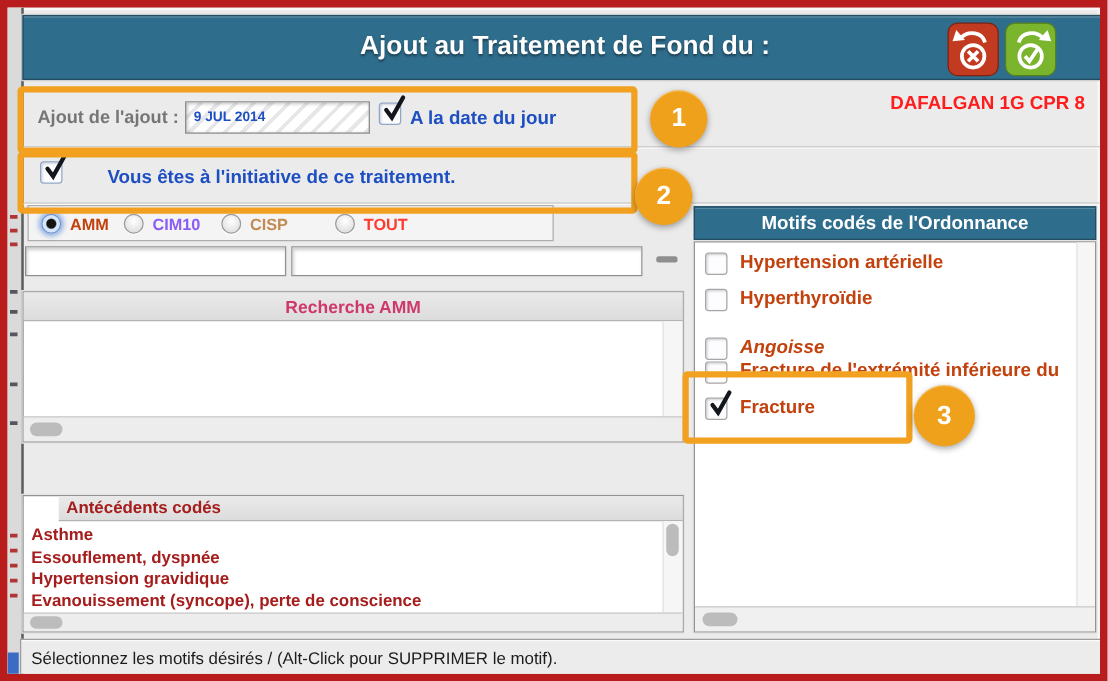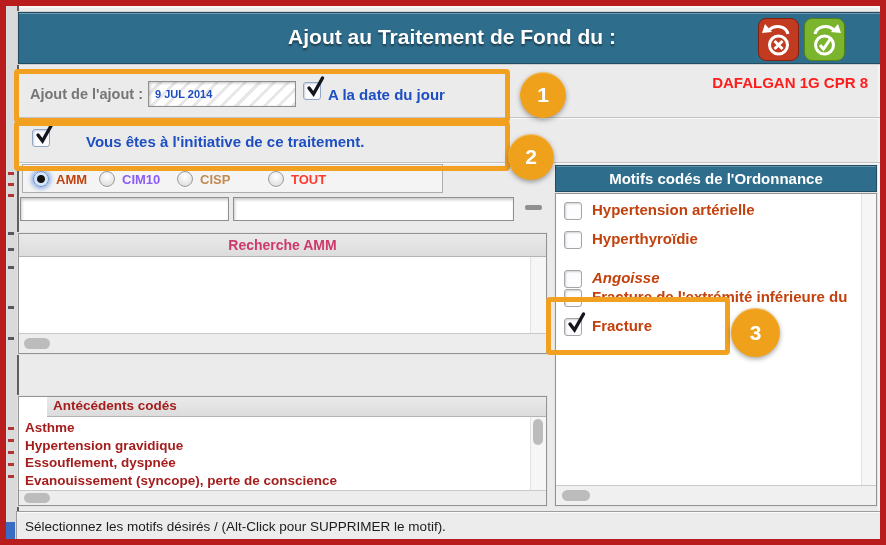--- a/index.html
+++ b/index.html
@@ -172,22 +172,22 @@
     <div class="abs vscroll" style="right:0;top:23px;bottom:19px;width:15px;"></div>
     <div class="abs hscroll" style="left:0;right:0;bottom:0;height:19px;">
       <span class="thumb" style="left:5px;top:4px;width:26px;height:11px;"></span>
     </div>
   </div>
 
   <div class="abs panel" style="left:12px;top:390px;width:529px;height:110px;box-sizing:border-box;">
     <div class="hd dred" style="height:19px;margin-left:28px;">Antécédents codés</div>
     <div style="padding-top:2px;">
       <div class="antitem">Asthme</div>
+      <div class="antitem">Essouflement, dyspnée</div>
       <div class="antitem">Hypertension gravidique</div>
-      <div class="antitem">Essouflement, dyspnée</div>
       <div class="antitem">Evanouissement (syncope), perte de conscience</div>
     </div>
     <div class="abs vscroll" style="right:0;top:20px;bottom:14px;width:15px;">
       <span class="thumb" style="left:2px;top:2px;width:10px;height:26px;border-radius:5px;"></span>
     </div>
     <div class="abs hscroll" style="left:0;right:0;bottom:0;height:14px;">
       <span class="thumb" style="left:5px;top:2px;width:26px;height:10px;"></span>
     </div>
   </div>
 

